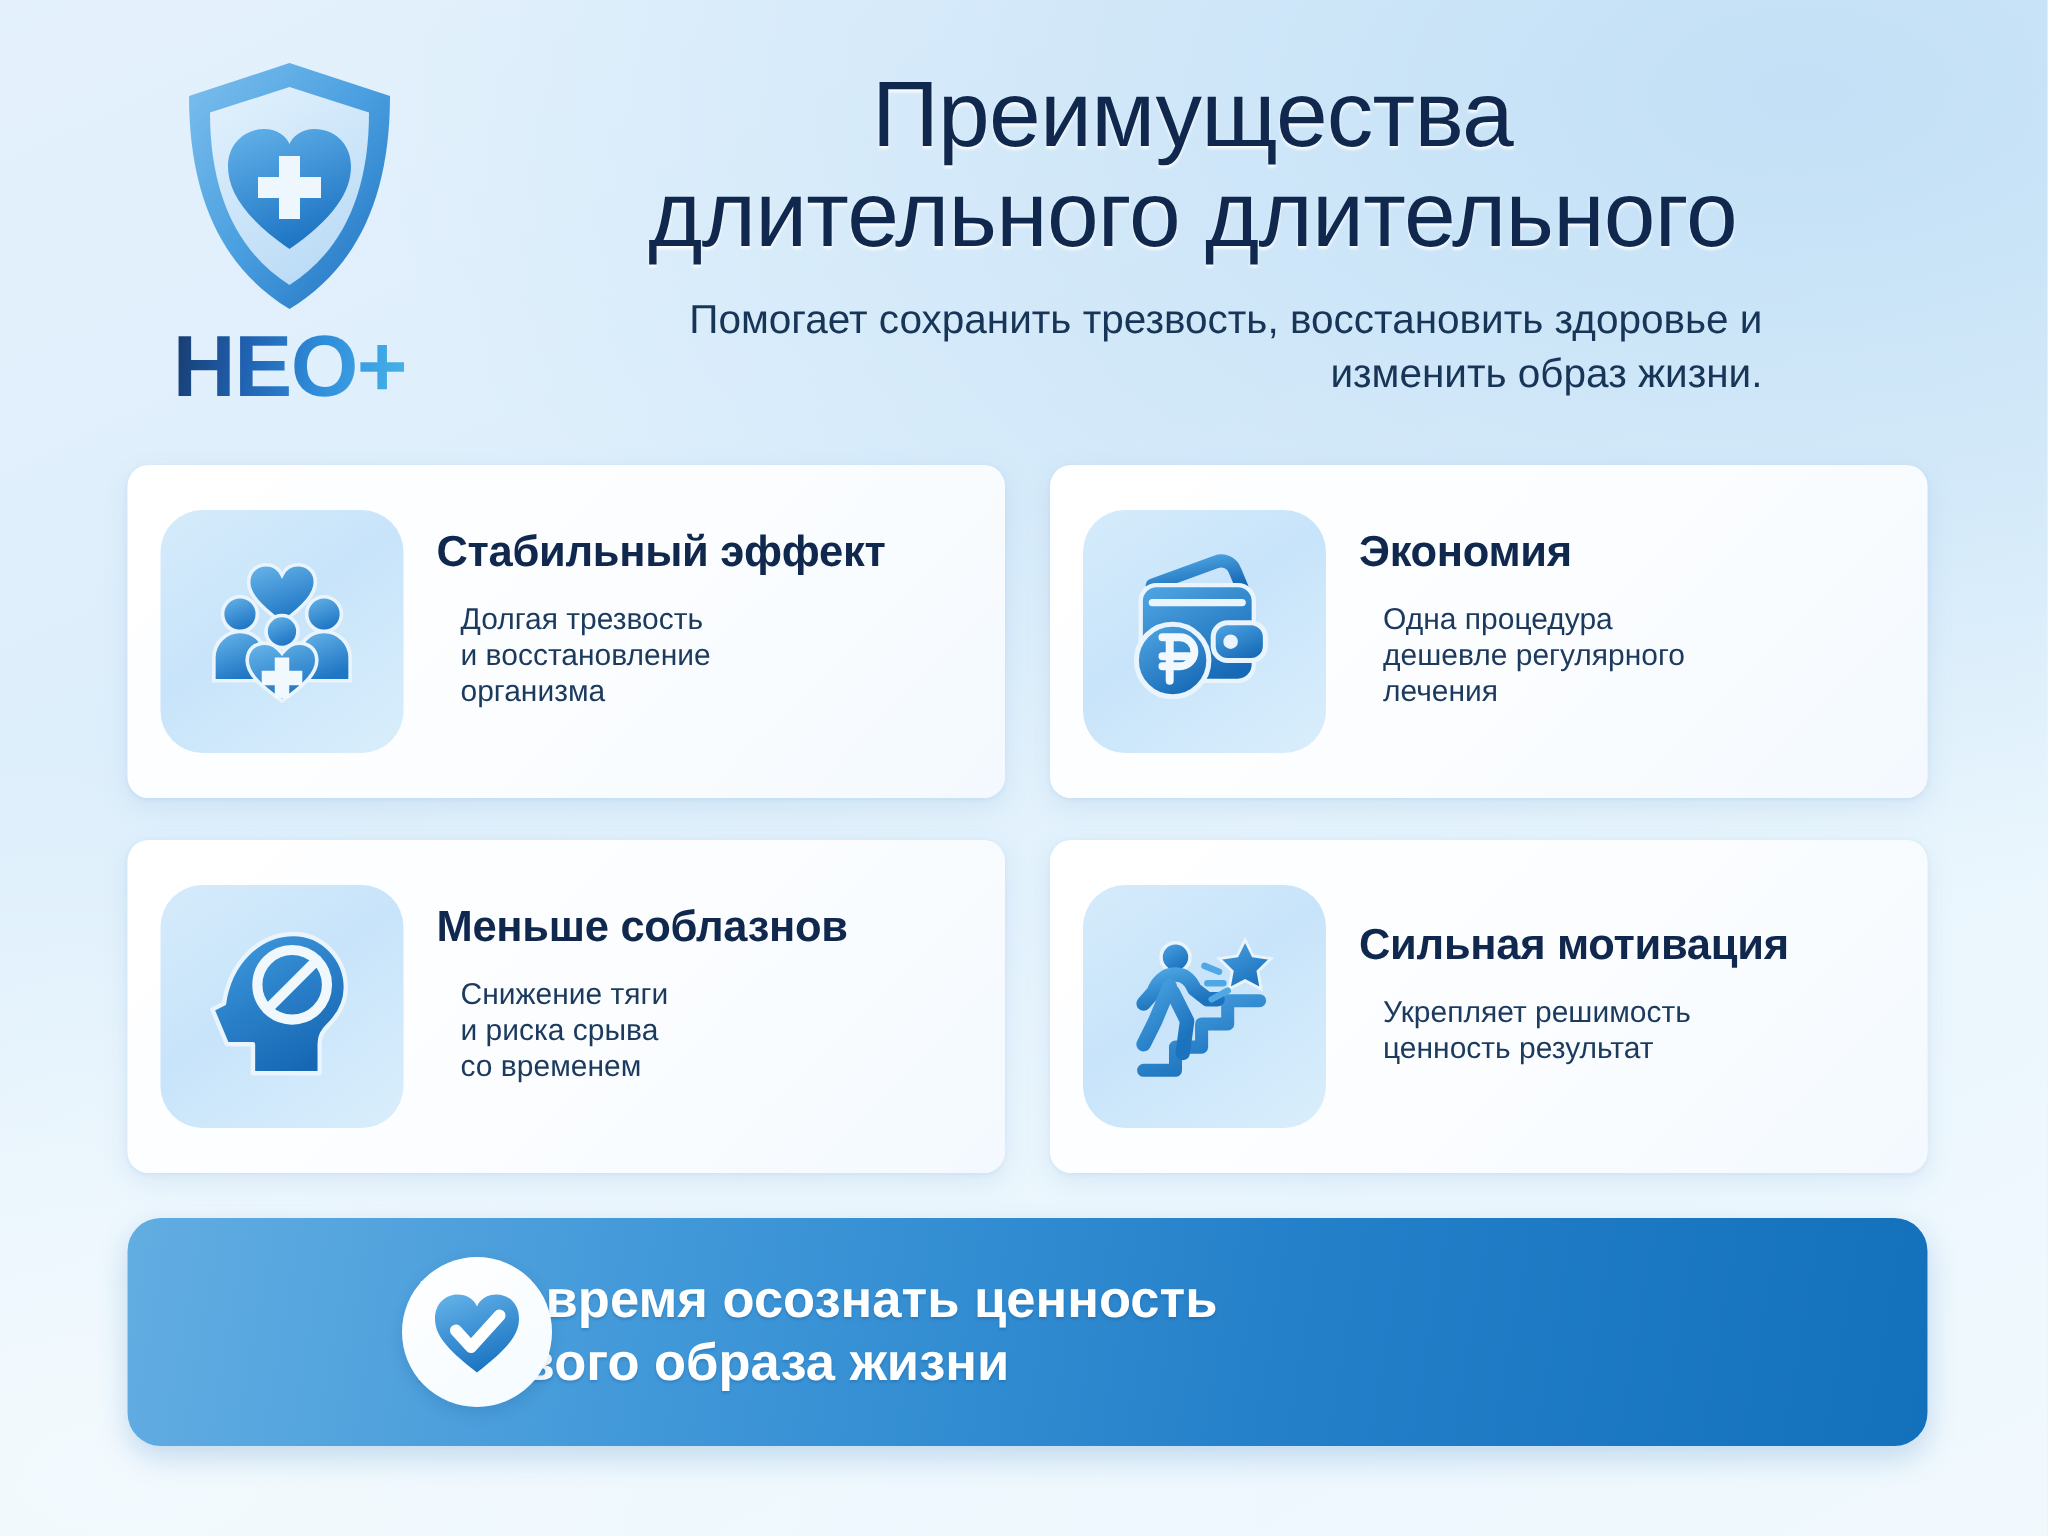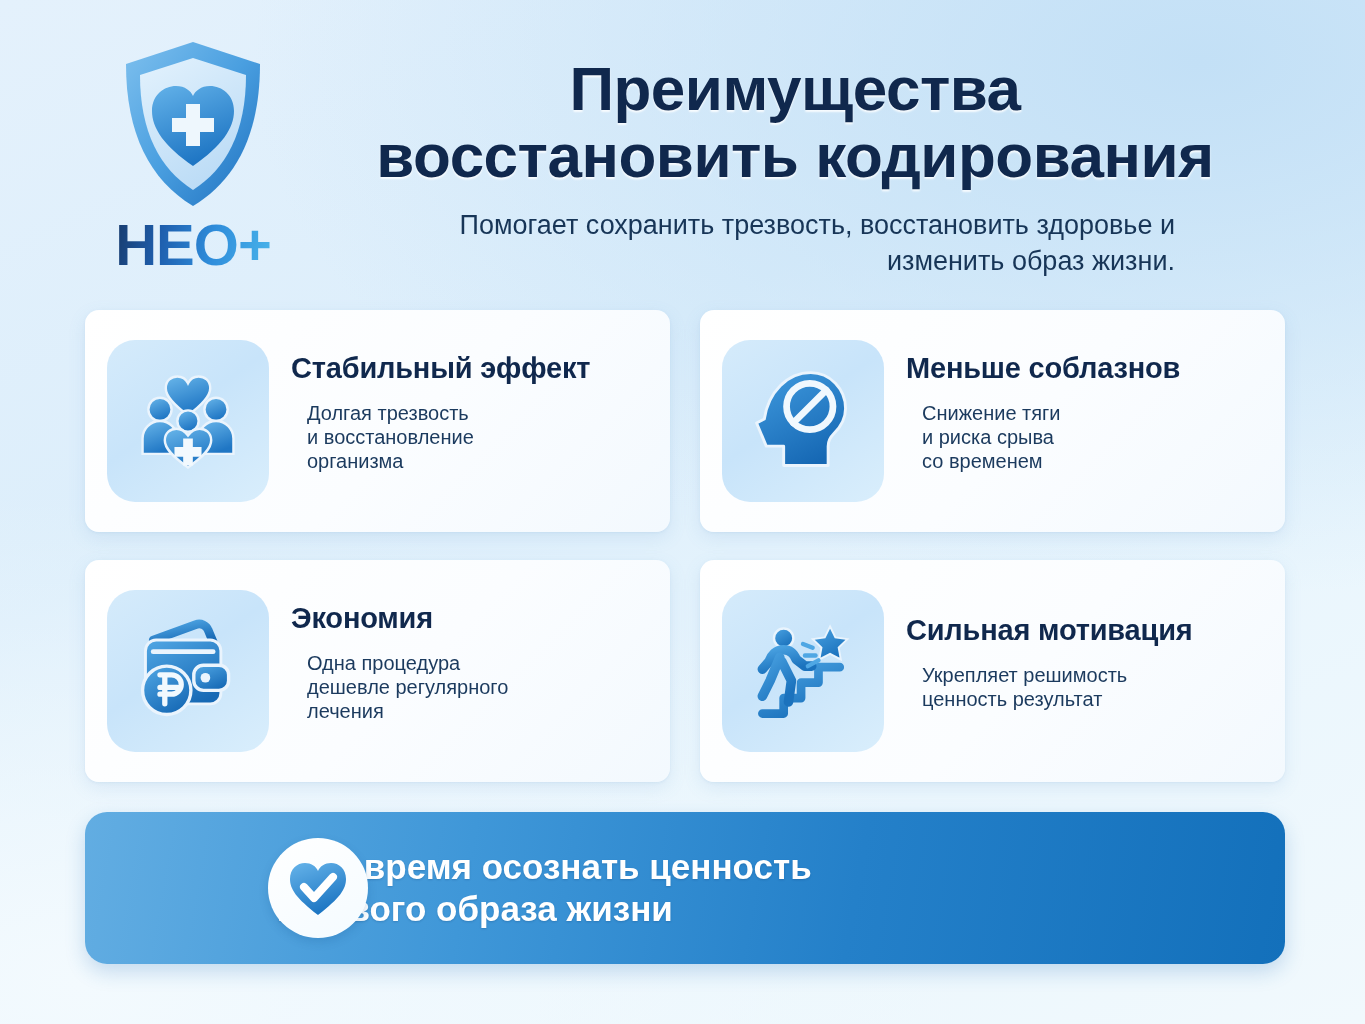--- a/index.html
+++ b/index.html
@@ -56,26 +56,26 @@
   }
   .title-block {
     position: absolute;
     left: 300px;
     top: 44px;
     width: 990px;
     text-align: center;
   }
   .poster-title {
     font-size: 62px;
-    font-weight: bold;
+    font-weight: normal;
     line-height: 1.08;
     color: #10284d;
     letter-spacing: -0.5px;
     text-shadow: 0 2px 2px rgba(255,255,255,0.85);
-    margin: 12px;
+    margin: 0;
   }
   .poster-subtitle {
     margin: 18px auto 0;
     width: 760px;
     font-size: 27px;
     line-height: 1.33;
     color: #173557;
     text-align: right;
   }
 
@@ -197,21 +197,21 @@
           <path d="M75 128 C46 108 34 90 34 73 C34 57 46 48 58 48 C67 48 73 53 75 58 C77 53 83 48 92 48 C104 48 116 57 116 73 C116 90 104 108 75 128 Z" fill="url(#shHeart)"></path>
           <path d="M68 66 h14 v14 h14 v14 h-14 v14 h-14 v-14 h-14 v-14 h14 z" fill="#eef7fd"></path>
         </svg>
       </span>
       <div class="brand-word">НЕО+</div>
     </div>
 
     <div class="title-block">
       <h1 class="poster-title">
         <span>Преимущества</span><br>
-        <span>восстановить кодирования</span>
+        <span>длительного длительного</span>
       </h1>
       <p class="poster-subtitle">Помогает сохранить трезвость, восстановить здоровье и изменить образ жизни.</p>
     </div>
   </div>
 
   <div class="cards">
 
     <div class="card">
       <div class="icon-tile">
         <span>
@@ -239,64 +239,64 @@
 и восстановление
 организма</p>
       </div>
     </div>
 
     <div class="card">
       <div class="icon-tile">
         <span>
           <svg viewBox="0 0 120 120" xmlns="http://www.w3.org/2000/svg">
             <defs>
-              <linearGradient id="c2a" x1="0.1" y1="0" x2="0.6" y2="1">
-                <stop offset="0" stop-color="#3f99dd"></stop>
-                  <stop offset="1" stop-color="#1668b4"></stop>
-              </linearGradient>
-            </defs>
-            <path d="M68 10 C88 10 104 27 104 47 C104 60 97 68 92 73 C88 77 86 80 86 86 L86 106 L40 106 L40 86 L22 86 L12 62 L20 58 C24 30 44 10 68 10 Z" fill="url(#c2a)" stroke="#eaf4fd" stroke-width="3" stroke-linejoin="round"></path>
-            <circle cx="67" cy="45" r="24" fill="none" stroke="#f0f8fe" stroke-width="7"></circle>
-            <line x1="50" y1="62" x2="84" y2="28" stroke="#f0f8fe" stroke-width="7" stroke-linecap="round"></line>
-          </svg>
-        </span>
-      </div>
-      <div class="card-text">
-        <p class="card-title">Меньше соблазнов</p>
-        <p class="card-desc">Снижение тяги
-и риска срыва
-со временем</p>
-      </div>
-    </div>
-
-    <div class="card">
-      <div class="icon-tile">
-        <span>
-          <svg viewBox="0 0 120 120" xmlns="http://www.w3.org/2000/svg">
-            <defs>
               <linearGradient id="c3a" x1="0.1" y1="0" x2="0.7" y2="1">
                 <stop offset="0" stop-color="#4fa5e3"></stop>
                   <stop offset="1" stop-color="#1669b5"></stop>
               </linearGradient>
             </defs>
             <path d="M24 28 L68 12 a10 10 0 0 1 13 6 L86 30" fill="none" stroke="url(#c3a)" stroke-width="9" stroke-linejoin="round" stroke-linecap="round"></path>
             <rect x="16" y="28" width="78" height="66" rx="11" fill="url(#c3a)" stroke="#eaf4fd" stroke-width="3"></rect>
             <line x1="24" y1="40" x2="86" y2="40" stroke="#eaf4fd" stroke-width="5" stroke-linecap="round"></line>
             <rect x="66" y="54" width="36" height="26" rx="10" fill="url(#c3a)" stroke="#eaf4fd" stroke-width="3.5"></rect>
             <circle cx="78" cy="67" r="5" fill="#eaf4fd"></circle>
             <circle cx="38" cy="80" r="25" fill="url(#c3a)" stroke="#eaf4fd" stroke-width="3.5"></circle>
             <path d="M31 64 h12 a10 10 0 0 1 0 20 h-12 M31 77 h18 M36 64 v30" fill="none" stroke="#f1f9fe" stroke-width="5.5" stroke-linecap="round" stroke-linejoin="round"></path>
           </svg>
         </span>
       </div>
       <div class="card-text">
         <p class="card-title">Экономия</p>
         <p class="card-desc">Одна процедура
 дешевле регулярного
 лечения</p>
+      </div>
+    </div>
+
+    <div class="card">
+      <div class="icon-tile">
+        <span>
+          <svg viewBox="0 0 120 120" xmlns="http://www.w3.org/2000/svg">
+            <defs>
+              <linearGradient id="c2a" x1="0.1" y1="0" x2="0.6" y2="1">
+                <stop offset="0" stop-color="#3f99dd"></stop>
+                  <stop offset="1" stop-color="#1668b4"></stop>
+              </linearGradient>
+            </defs>
+            <path d="M68 10 C88 10 104 27 104 47 C104 60 97 68 92 73 C88 77 86 80 86 86 L86 106 L40 106 L40 86 L22 86 L12 62 L20 58 C24 30 44 10 68 10 Z" fill="url(#c2a)" stroke="#eaf4fd" stroke-width="3" stroke-linejoin="round"></path>
+            <circle cx="67" cy="45" r="24" fill="none" stroke="#f0f8fe" stroke-width="7"></circle>
+            <line x1="50" y1="62" x2="84" y2="28" stroke="#f0f8fe" stroke-width="7" stroke-linecap="round"></line>
+          </svg>
+        </span>
+      </div>
+      <div class="card-text">
+        <p class="card-title">Меньше соблазнов</p>
+        <p class="card-desc">Снижение тяги
+и риска срыва
+со временем</p>
       </div>
     </div>
 
     <div class="card">
       <div class="icon-tile">
         <span>
           <svg viewBox="0 0 120 120" xmlns="http://www.w3.org/2000/svg">
             <defs>
               <linearGradient id="c4a" x1="0" y1="0" x2="0.6" y2="1">
                 <stop offset="0" stop-color="#4ba3e2"></stop>

